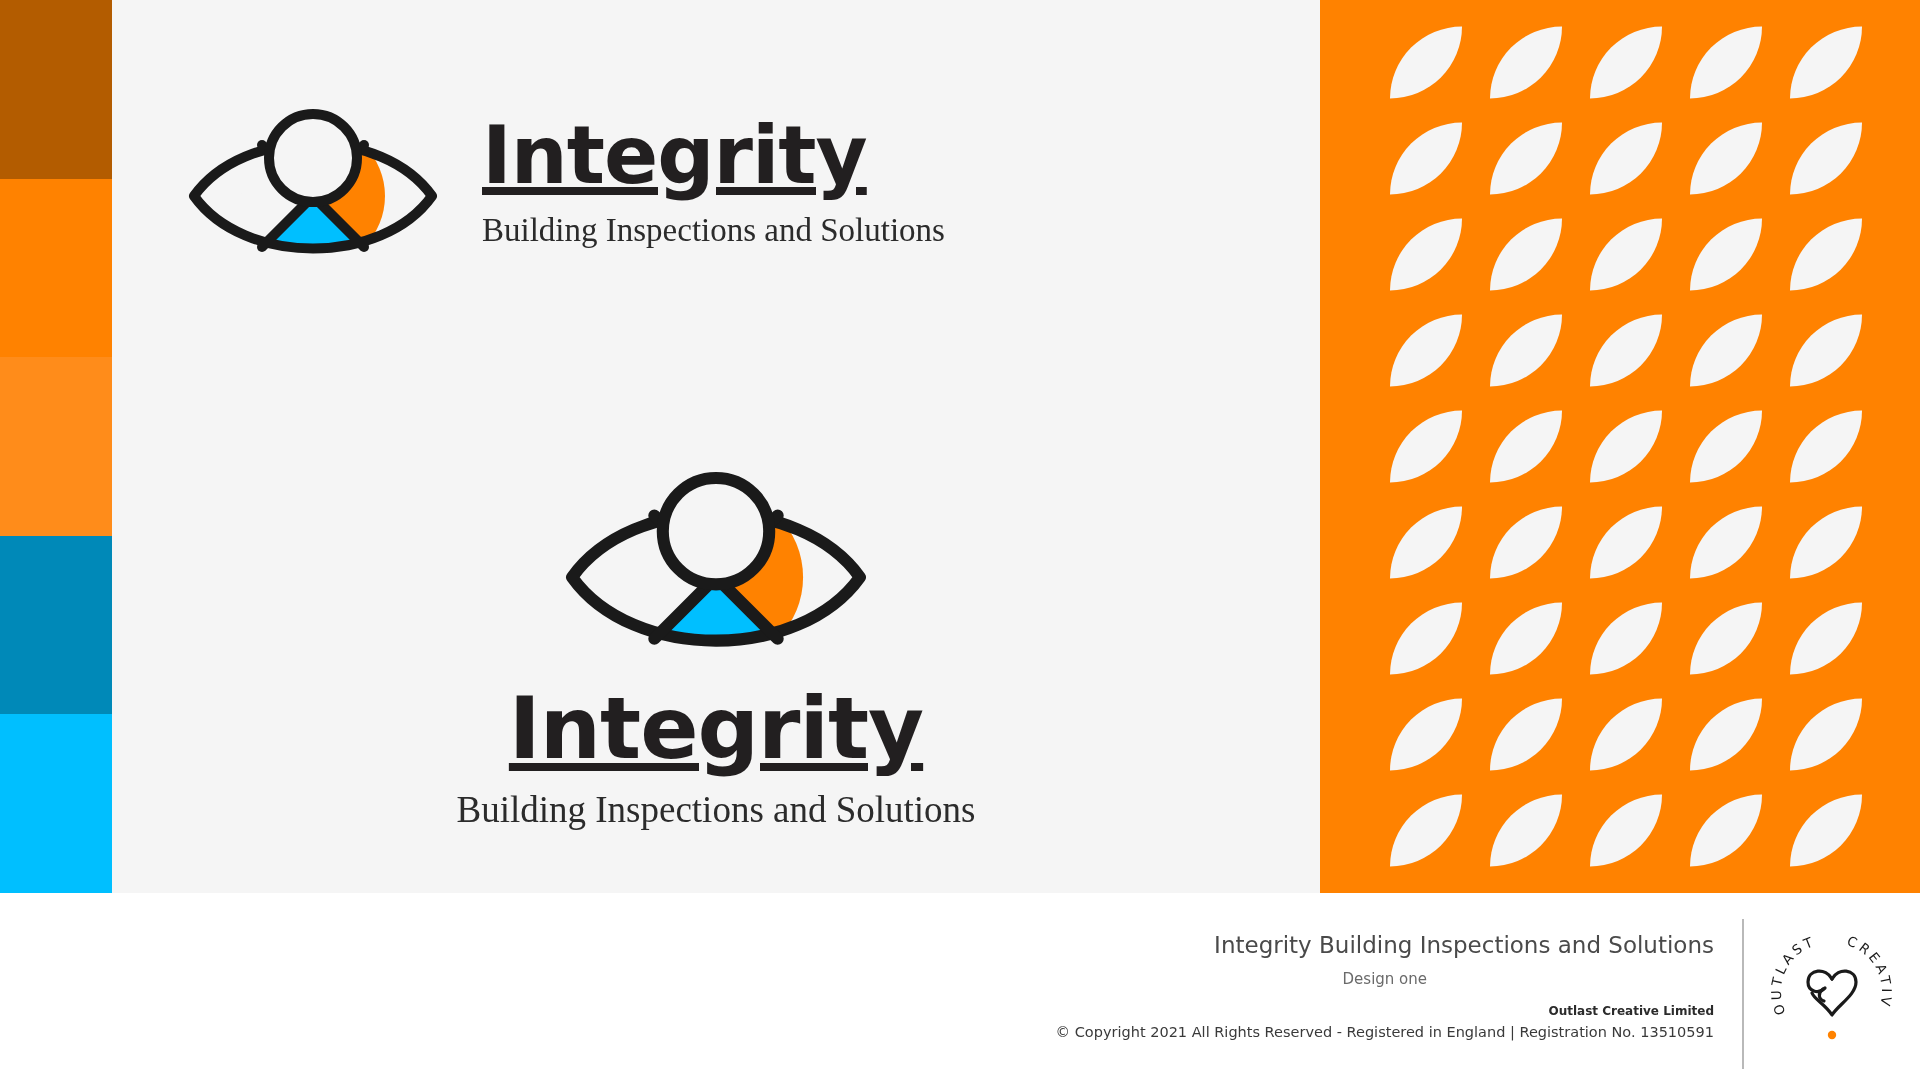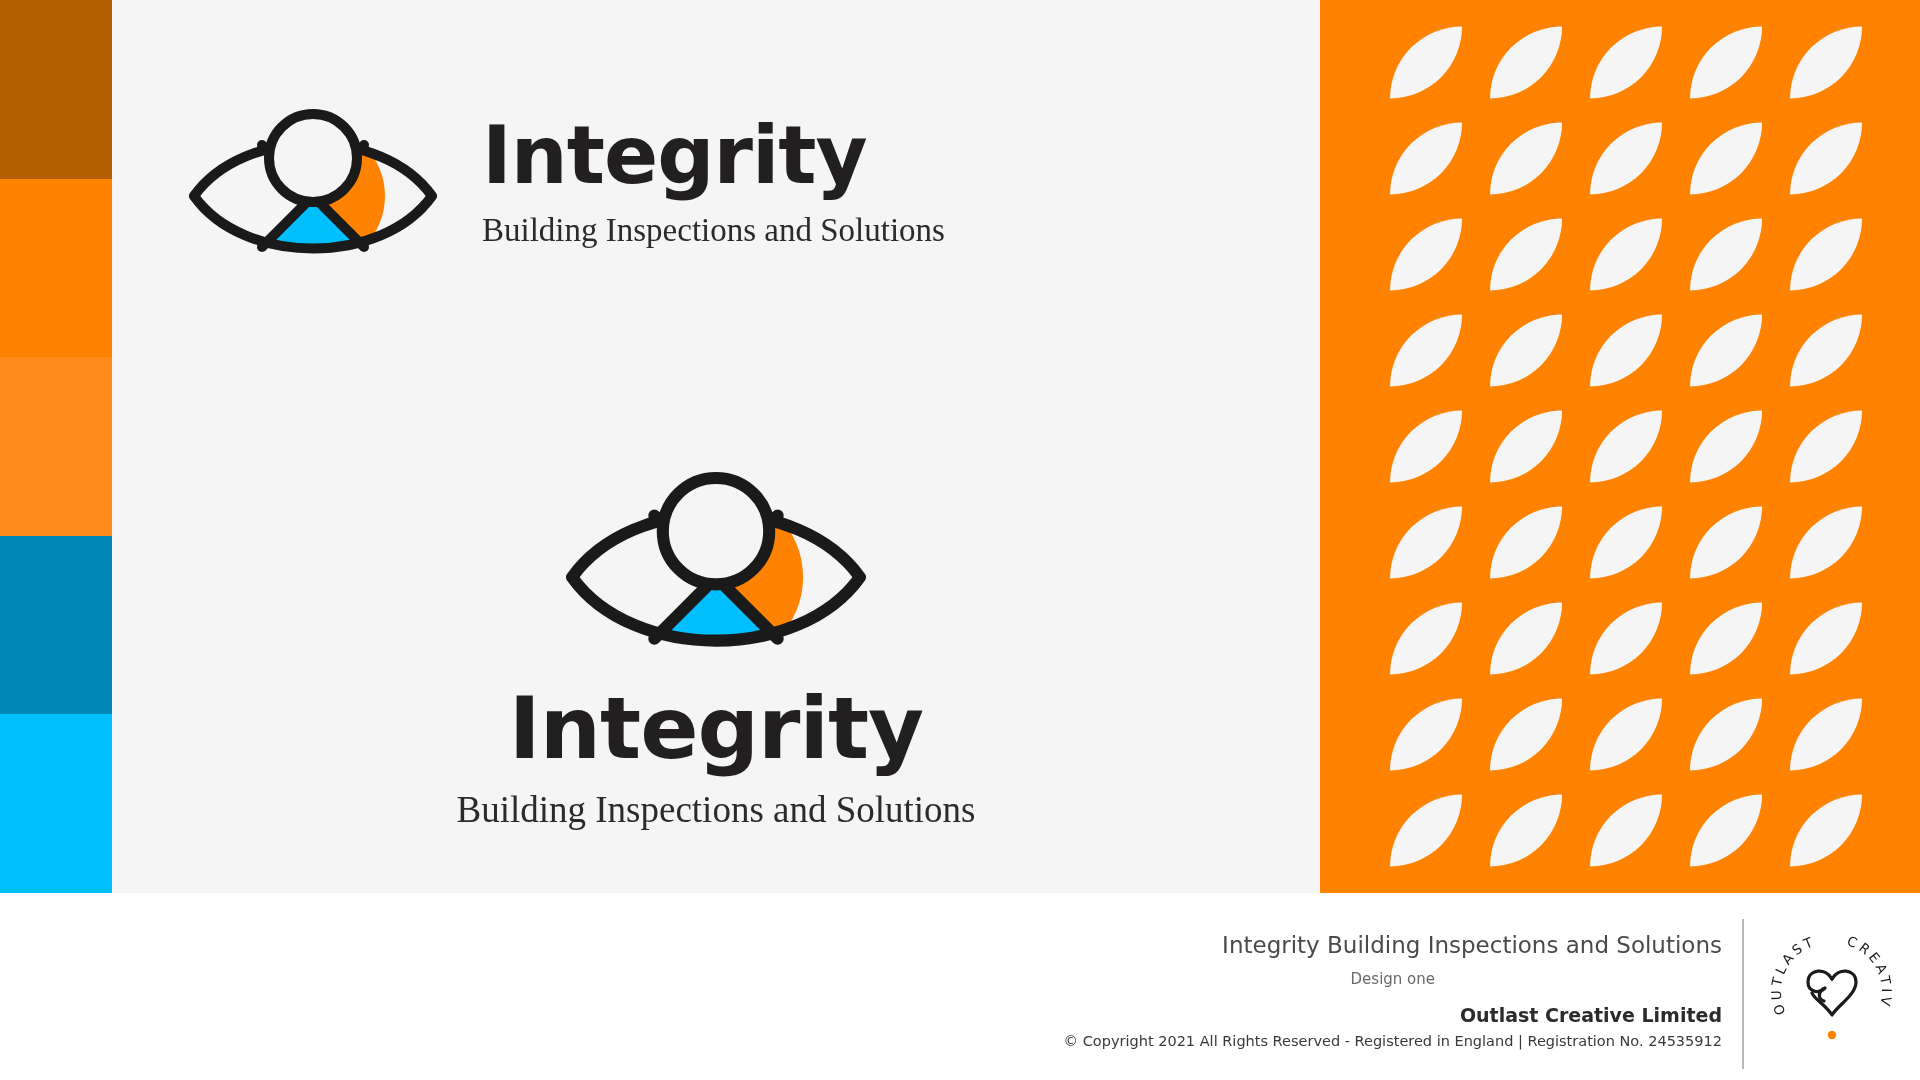--- a/index.html
+++ b/index.html
@@ -37,20 +37,21 @@
     display:flex;align-items:center;
   }
   .lockup-h .mark{width:262px;height:172px;flex:none;}
   .lockup-h .words{margin-left:38px;}
   .wordmark{
     font-family:"DejaVu Sans", sans-serif;
     font-weight:700;
     color:#221f20;
     letter-spacing:-1px;
     line-height:1;
+    text-decoration:underline;
   }
   .tagline{
     font-family:Liberation Serif, serif;
     font-weight:400;
     color:#2b2b2b;
     line-height:1;
   }
   .lockup-h .wordmark{font-size:80px;}
   .lockup-h .tagline{font-size:33px;margin-top:18px;}
 
@@ -73,28 +74,28 @@
   .footer{
     position:absolute;left:0;top:893px;width:1920px;height:187px;
     background:#ffffff;
   }
   .footer-inner{
     position:absolute;right:24px;top:26px;
     display:flex;align-items:flex-start;
   }
   .footer-text{
     text-align:right;
-    padding-right:20px;
+    padding-right:28px;
     padding-top:12px;
     font-family:"DejaVu Sans", sans-serif;
     color:#4a4a4a;
   }
   .f-line1{font-size:23px;color:#4a4a4a;line-height:1.25;}
   .f-line2{font-size:15px;color:#6a6a6a;margin-top:10px;line-height:1.2;text-align:center;}
-  .f-line3{font-size:19px;color:#2b2b2b;font-weight:700;margin-top:16px;line-height:1.2;}
+  .f-line3{font-size:12px;color:#2b2b2b;font-weight:700;margin-top:16px;line-height:1.2;}
   .f-line4{font-size:14.5px;color:#3a3a3a;margin-top:6px;line-height:1.2;}
   .footer-divider{
     width:2px;background:#b9b9b9;height:150px;flex:none;margin-right:24px;
   }
   .footer-badge{width:128px;height:128px;flex:none;margin-top:8px;}
 </style>
 </head>
 <body>
 
 <div class="stage">
@@ -239,21 +240,21 @@
   </div>
 </div>
 
 <div class="footer">
   <div class="footer-inner">
 
     <div class="footer-text">
       <div class="f-line1">Integrity Building Inspections and Solutions</div>
       <div class="f-line2">Design one</div>
       <div class="f-line3">Outlast Creative Limited</div>
-      <div class="f-line4">© Copyright 2021 All Rights Reserved - Registered in England | Registration No. 24535912</div>
+      <div class="f-line4">© Copyright 2021 All Rights Reserved - Registered in England | Registration No. 13510591</div>
     </div>
 
     <div class="footer-divider"></div>
 
     <svg class="footer-badge" viewBox="0 0 128 128">
       <defs>
         <path id="arcLeft" d="M 18 86 A 48 48 0 0 1 46 19" fill="none"></path>
         <path id="arcRight" d="M 78 18 A 48 48 0 0 1 112 78" fill="none"></path>
       </defs>
       <text font-family="DejaVu Sans, sans-serif" font-size="13.5" font-weight="500" letter-spacing="3.2" fill="#1a1a1a">

